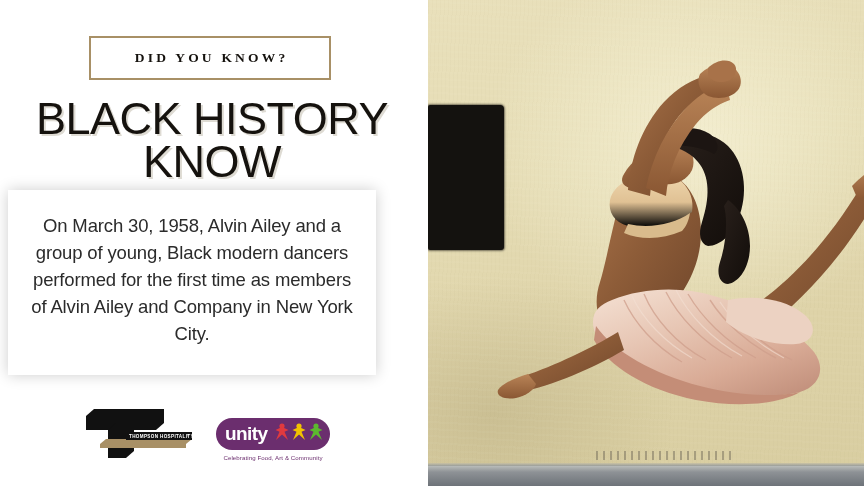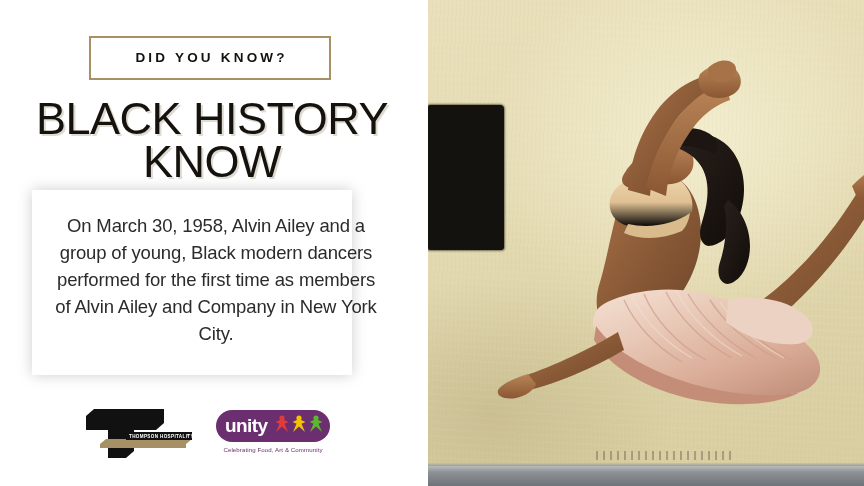--- a/index.html
+++ b/index.html
@@ -44,21 +44,21 @@
     align-items: center;
     justify-content: center;
   }
   .badge-inner {
     position: absolute;
     left: 3px; top: 3px; right: 3px; bottom: 3px;
     border: 1px solid #ffffff;
     pointer-events: none;
   }
   .badge-label {
-    font-family: Liberation Sans, sans-serif;
+    font-family: Liberation Serif, serif;
     font-size: 13.5px;
     font-weight: bold;
     letter-spacing: 3.2px;
     color: #15120e;
     text-indent: 3.2px;
     line-height: 1;
     position: relative;
     z-index: 2;
   }
 
@@ -83,27 +83,26 @@
   }
   .headline-line2 {
     display: block;
     font-size: 45px;
     white-space: nowrap;
   }
 
   
   .body-card {
     position: absolute;
-    left: 32px;
+    left: 8px;
     top: 190px;
-    width: 304px;
+    width: 368px;
     height: 185px;
     background: #ffffff;
     box-shadow: 0 0 14px rgba(0,0,0,0.20);
-    padding-left: 16px;
   }
   .body-text {
     position: absolute;
     left: 16px;
     top: 22px;
     width: 336px;
     text-align: center;
     font-family: "Liberation Sans", sans-serif;
     font-size: 18.5px;
     line-height: 1.46;
@@ -139,21 +138,21 @@
   .th-tm {
     font-family: "Liberation Sans", sans-serif;
     font-size: 3px;
     fill: #ffffff;
   }
 
   
   .unity-logo {
     position: absolute;
     left: 216px;
-    top: 12px;
+    top: 20px;
     width: 114px;
     height: 52px;
   }
   .unity-pill {
     width: 114px;
     height: 32px;
     border-radius: 16px;
     background: #6b2e6e;
     display: flex;
     align-items: center;

